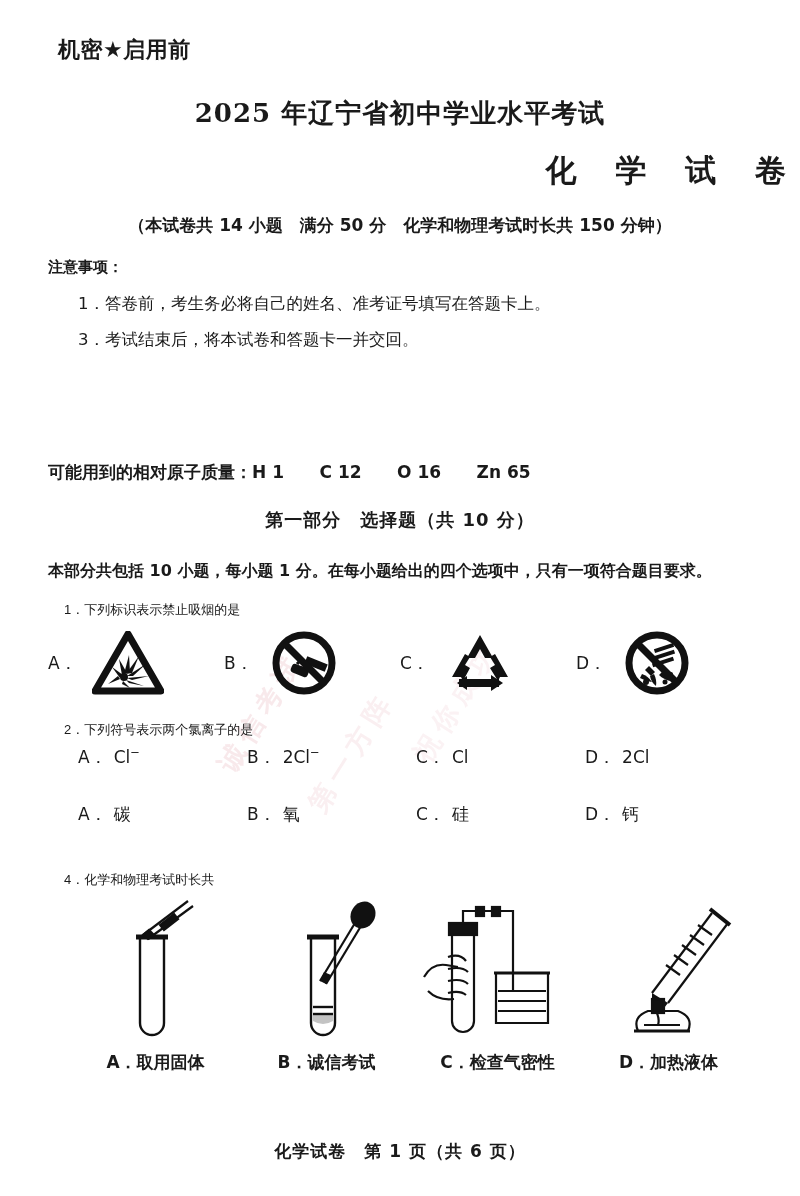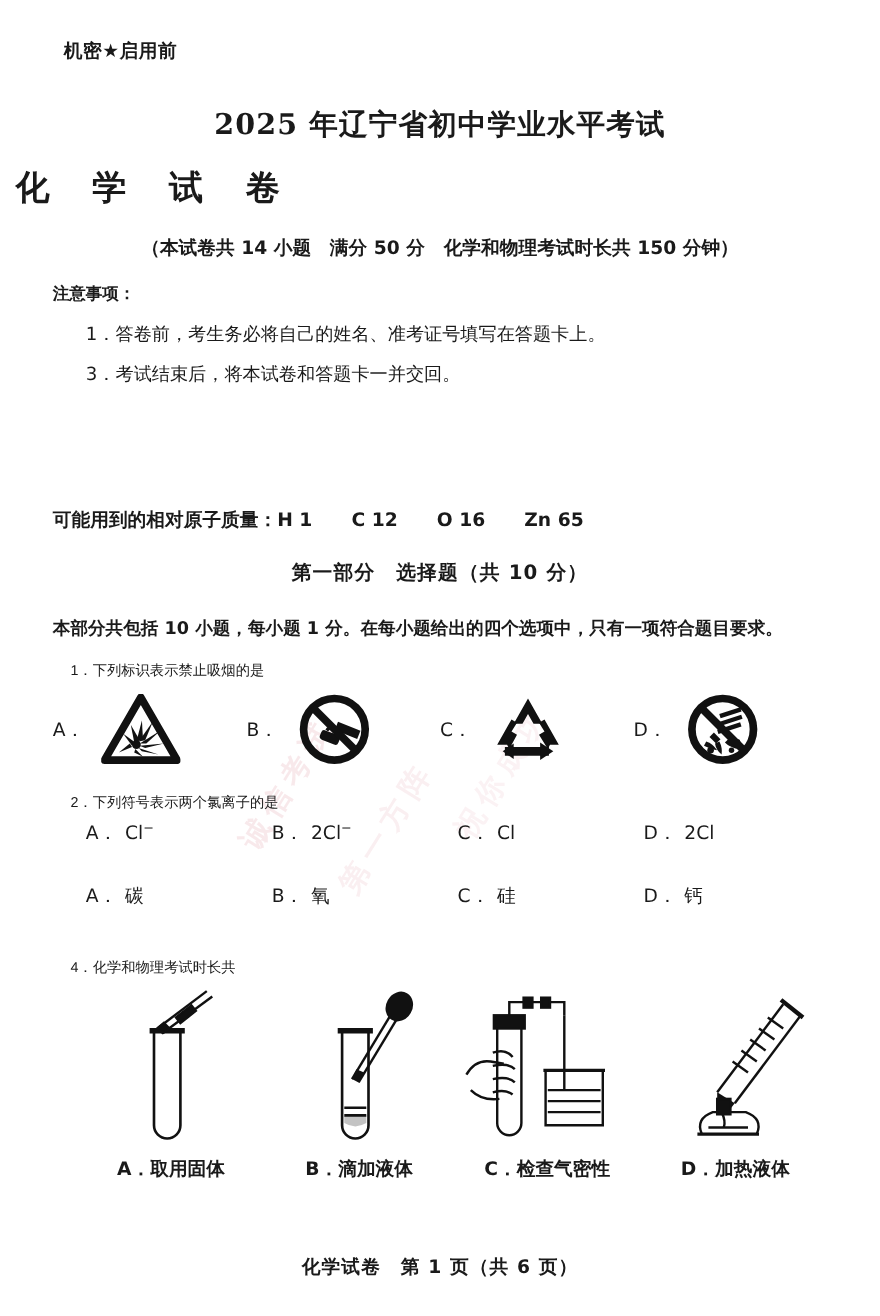--- a/index.html
+++ b/index.html
@@ -48,41 +48,41 @@
   .wm-2 { left: 150px; top: 470px; opacity: .75; }
   .wm-3 { left: 255px; top: 420px; opacity: .6; }
 
   .content { position: relative; z-index: 2; }
 
   
   .secret {
     position: absolute;
     left: 58px;
     top: 35px;
-    font-size: 17px;
+    font-size: 22px;
     font-weight: 700;
     font-family: "DejaVu Sans", "Liberation Sans", sans-serif;
     letter-spacing: 0.5px;
   }
 
   .title-main {
     position: absolute;
     left: 0; right: 0;
     top: 96px;
     text-align: center;
     font-size: 26px;
     font-weight: 700;
     letter-spacing: 1px;
     font-family: "DejaVu Serif", "Liberation Serif", serif;
   }
   .title-sub {
     position: absolute;
     left: 0; right: 0;
     top: 150px;
-    text-align: left;
+    text-align: right;
     font-size: 31px;
     font-weight: 700;
     letter-spacing: 14px;
     text-indent: 14px;
     font-family: "DejaVu Sans", "Liberation Sans", sans-serif;
   }
 
   .paper-meta {
     position: absolute;
     left: 0; right: 0;
@@ -401,21 +401,21 @@
               </g>
               <path d="M46 126 q10 6 20 0 L66 119 L46 119 Z" fill="#111" opacity="0.25"></path>
               <g stroke="#111" stroke-width="2.2" fill="none">
                 <line x1="53" y1="86" x2="88" y2="28"></line>
                 <line x1="59" y1="89" x2="94" y2="31"></line>
               </g>
               <path d="M53 86 L59 89 L64 80 L57 77 Z" fill="#111"></path>
               <ellipse cx="96" cy="20" rx="12" ry="14" fill="#111" transform="rotate(30 96 20)"></ellipse>
             </svg>
           </div>
-          <div class="q4-cap">B．滴加液体</div>
+          <div class="q4-cap">B．诚信考试</div>
         </div>
 
         <div class="q4-cell">
           <div class="q4-art">
             <svg width="160" height="150" viewBox="0 0 160 150">
               <g stroke="#111" fill="none" stroke-width="2.2">
                 <path d="M34 40 L34 126 a11 11 0 0 0 22 0 L56 40"></path>
                 <rect x="31" y="28" width="28" height="12" fill="#111"></rect>
                 <path d="M45 28 L45 16 L95 16 L95 28"></path>
                 <rect x="58" y="12" width="8" height="9" fill="#111"></rect>

